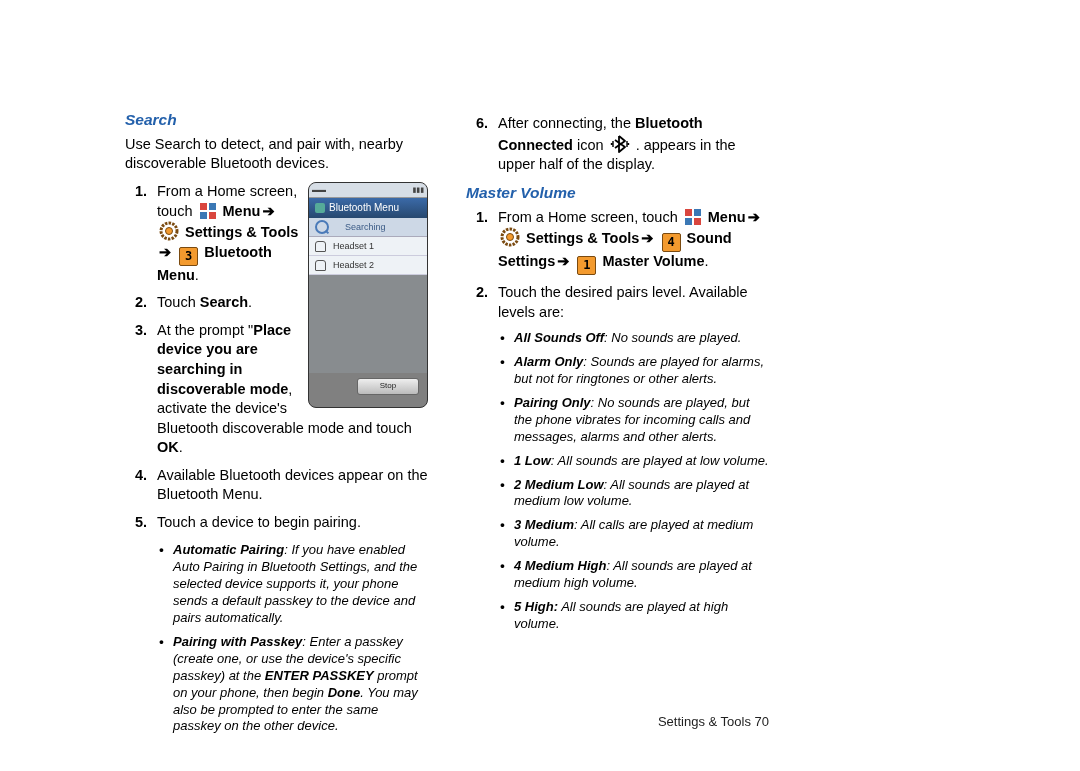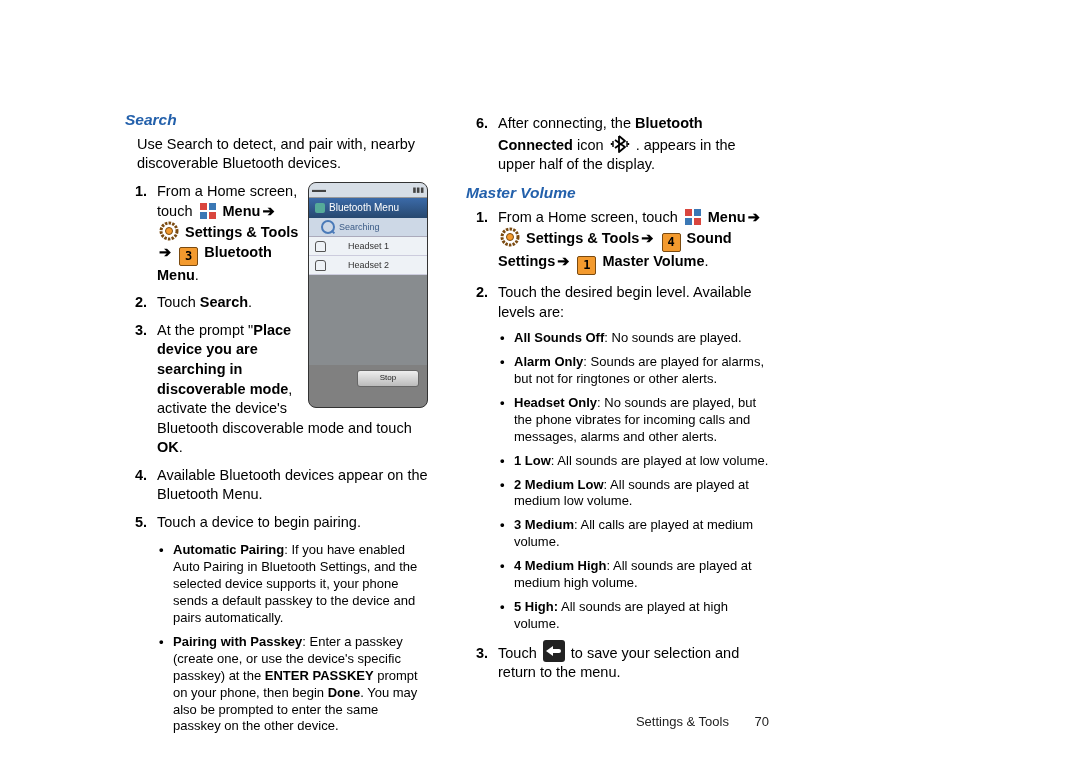--- a/index.html
+++ b/index.html
@@ -22,25 +22,25 @@
     font-style:italic;
     font-size:15.5px;
     margin:0 0 4px 0;
   }
   .h1-blue{
     color:#2360ab;
     font-weight:bold;
     font-size:16.5px;
     margin:14px 0 4px 0;
   }
-  p{margin:0 0 8px 12px;}
+  p{margin:0 0 8px 0;}
   ol{margin:4px 0 0 0;padding-left:26px;}
   ol>li{padding-left:6px;margin-bottom:8px;}
   ol>li::marker{font-weight:bold;}
-  ul{margin:2px 0 2px 0;padding-left:48px;list-style:none;}
+  ul{margin:2px 0 2px 0;padding-left:48px;list-style:none;font-style:italic;}
   ul>li{position:relative;margin-bottom:7px;font-size:13px;line-height:1.3;}
   ul>li::before{content:"•";position:absolute;left:-14px;font-weight:bold;}
   b{font-weight:bold;}
   .arrow{display:inline-block;margin:0 2px;font-weight:bold;}
   .kbox{
     display:inline-block;
     width:17px;height:17px;
     background:#f39a2e;
     border:1px solid #7a4a10;
     border-radius:2px;
@@ -68,34 +68,34 @@
     border:1px solid #333;border-radius:8px;
     background:#808080;
     float:right;margin:0 0 6px 8px;
     box-sizing:border-box;
     display:flex;flex-direction:column;
     overflow:hidden;
   }
   .phone .statusbar{height:14px;background:#d7dee6;border-bottom:1px solid #999;font-size:7px;display:flex;justify-content:space-between;align-items:center;padding:0 3px;color:#444;}
   .phone .titlebar{height:20px;background:linear-gradient(#3b6aa8,#27486f);color:#fff;font-size:10px;display:flex;align-items:center;padding-left:6px;gap:4px;}
   .phone .titlebar .bts{width:10px;height:10px;background:#5a9;border-radius:2px;}
-  .phone .searching{height:18px;background:#cdd8e6;font-size:9px;display:flex;align-items:center;padding-left:12px;color:#3b5b86;gap:4px;border-bottom:1px solid #aab;}
+  .phone .searching{height:18px;background:#cdd8e6;font-size:9px;display:flex;align-items:center;padding-left:6px;color:#3b5b86;gap:16px;border-bottom:1px solid #aab;}
   .phone .searching .sic{width:10px;height:10px;border:2px solid #4a7ab8;border-radius:50%;position:relative;}
   .phone .searching .sic::after{content:"";position:absolute;width:4px;height:2px;background:#4a7ab8;right:-2px;bottom:-1px;transform:rotate(45deg);}
-  .phone .row{height:18px;background:#eef2f6;font-size:9px;display:flex;align-items:center;padding-left:6px;color:#333;gap:22px;border-bottom:1px solid #ccd;}
+  .phone .row{height:18px;background:#eef2f6;font-size:9px;display:flex;align-items:center;padding-left:6px;color:#333;gap:7px;border-bottom:1px solid #ccd;}
   .phone .row .hic{width:9px;height:9px;border:1.5px solid #555;border-radius:3px 3px 1px 1px;}
   .phone .blank{flex:1;background:#888c8f;}
-  .phone .btnbar{height:22px;background:transparent;display:flex;justify-content:center;align-items:flex-end;padding-bottom:20px;margin-left:40px;}
+  .phone .btnbar{height:22px;background:transparent;display:flex;justify-content:center;align-items:flex-end;padding-bottom:12px;margin-left:40px;}
   .phone .stop{background:linear-gradient(#eee,#bbb);border:1px solid #666;border-radius:3px;font-size:8px;padding:2px 22px;color:#222;}
   .footer{
     position:absolute;
     right:115px;bottom:40px;
     font-size:13px;color:#222;
   }
-  .footer .pn{margin-left:22px;}
+  .footer .pn{}
   .clearfix::after{content:"";display:block;clear:both;}
 </style>
 </head>
 <body>
 
 <div class="page">
 
   <div class="col">
     <div class="h2-blue">Search</div>
     <p>Use Search to detect, and pair with, nearby discoverable Bluetooth devices.</p>
@@ -198,40 +198,33 @@
               <circle cx="10" cy="10" r="8" fill="none" stroke="#7a4a10" stroke-width="3" stroke-dasharray="2.5 1.2"></circle>
               <circle cx="10" cy="10" r="3.5" fill="#f39a2e" stroke="#7a4a10"></circle>
             </svg>
         </span>
         <b>Settings &amp; Tools</b><span class="arrow">➔</span>
         <span class="kbox">4</span>
         <b>Sound Settings</b><span class="arrow">➔</span>
         <span class="kbox">1</span>
         <b>Master Volume</b>.
       </li>
-      <li>Touch the desired begin level. Available levels are:</li>
+      <li>Touch the desired pairs level. Available levels are:</li>
     </ol>
 
     <ul>
       <li><b>All Sounds Off</b><span>: No sounds are played.</span></li>
       <li><b>Alarm Only</b><span>: Sounds are played for alarms, but not for ringtones or other alerts.</span></li>
-      <li><b>Headset Only</b><span>: No sounds are played, but the phone vibrates for incoming calls and messages, alarms and other alerts.</span></li>
+      <li><b>Pairing Only</b><span>: No sounds are played, but the phone vibrates for incoming calls and messages, alarms and other alerts.</span></li>
       <li><b>1 Low</b><span>: All sounds are played at low volume.</span></li>
       <li><b>2 Medium Low</b><span>: All sounds are played at medium low volume.</span></li>
       <li><b>3 Medium</b><span>: All calls are played at medium volume.</span></li>
       <li><b>4 Medium High</b><span>: All sounds are played at medium high volume.</span></li>
       <li><b>5 High:</b><span> All sounds are played at high volume.</span></li>
     </ul>
 
-    <ol start="3">
-      <li>
-        <span>Touch </span>
-        <span class="ic ic-back"></span>
-        <span> to save your selection and return to the menu.</span>
-      </li>
-    </ol>
   </div>
 
   <div class="footer">
     <span>Settings &amp; Tools</span>
     <span class="pn">70</span>
   </div>
 </div>
 
 </body></html>

